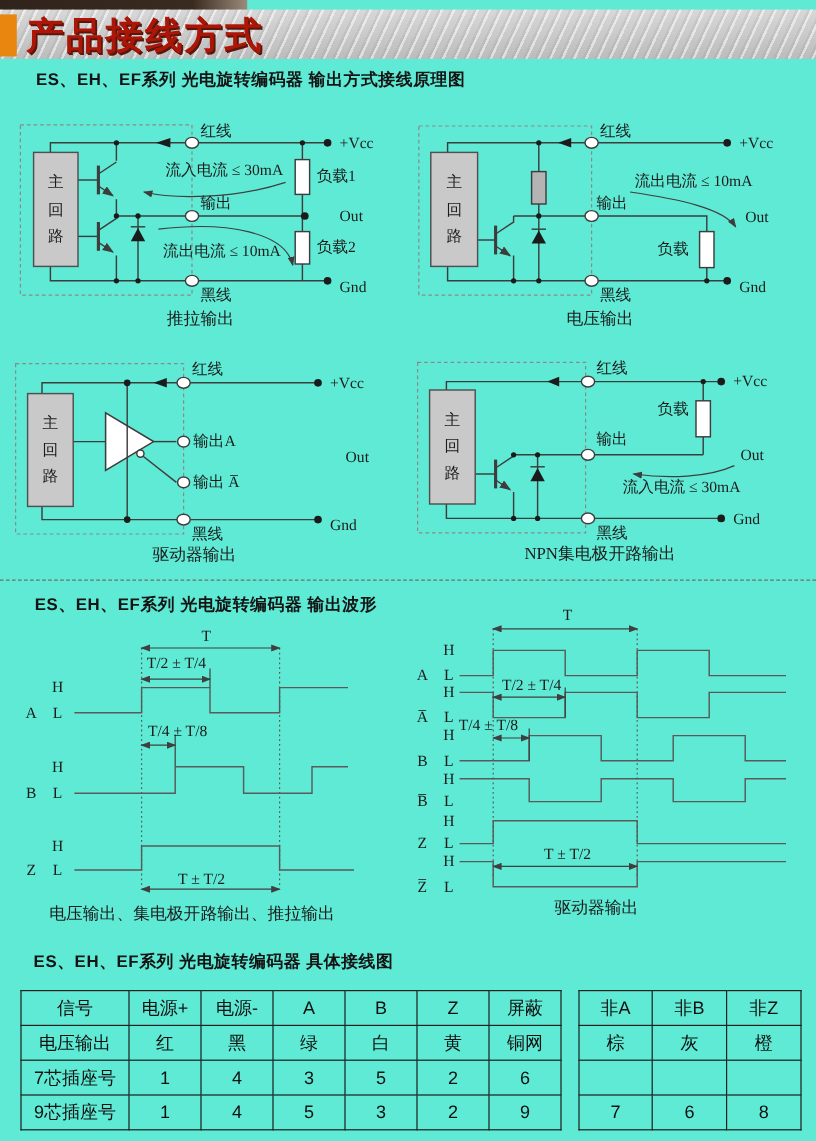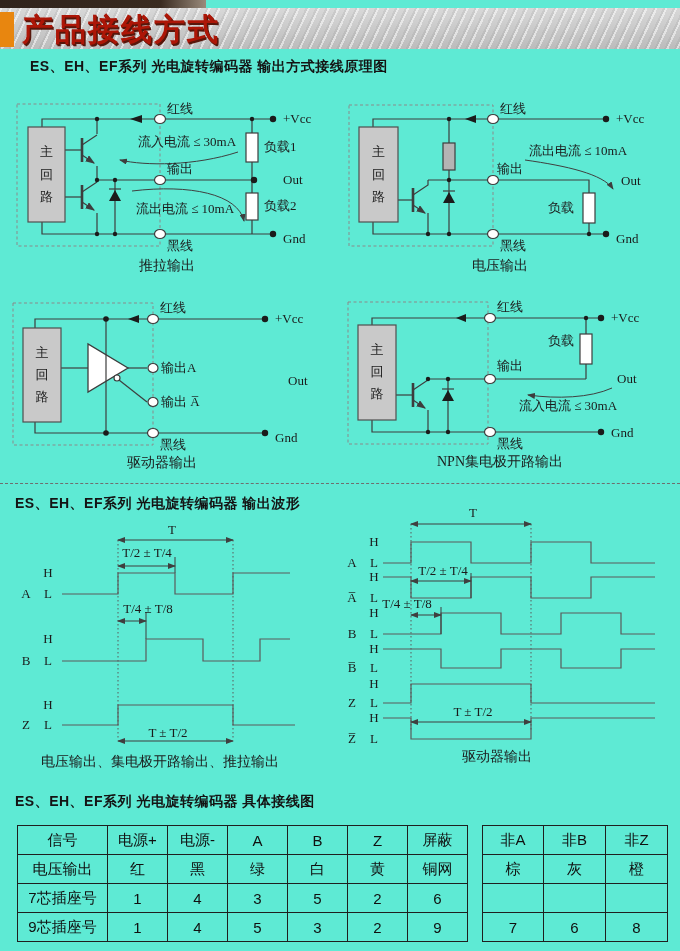--- a/index.html
+++ b/index.html
@@ -246,21 +246,21 @@
     <text x="152" y="163">黑线</text>
     <text class="en" x="266" y="37">+Vcc</text>
     <text class="en" x="272" y="98">Out</text>
     <text class="en" x="266" y="152">Gnd</text>
     <text class="mid" x="216" y="60">负载</text>
     <text class="mid" x="223" y="125">流入电流 ≤ 30mA</text>
     <text class="mid cap" x="155" y="181">NPN集电极开路输出</text>
   </svg>
 
   <div class="divider"></div>
-  <div class="sec-title" style="left:15px;top:495px;">ES、EH、EF系列 光电旋转编码器 输出波形</div>
+  <div class="sec-title" style="left:29px;top:495px;">ES、EH、EF系列 光电旋转编码器 输出波形</div>
 
   <svg style="left:0px;top:510px;" width="335" height="265" viewBox="0 0 335 265">
     <defs>
       <marker id="wla" viewBox="0 0 8 6" markerWidth="8" markerHeight="6" refX="7" refY="3" orient="auto-start-reverse">
           <path d="M0,0L8,3L0,6Z" fill="#3f3f3f"></path>
         </marker>
     </defs>
     <g>
       <path class="dotted" d="M118,30 V230"></path>
         <path class="dotted" d="M233,30 V230"></path>
@@ -330,21 +330,21 @@
     <text class="mid en" x="39" y="172">L</text>
     <text class="mid en" x="17" y="207">Z</text>
     <text class="mid en" x="39" y="188">H</text>
     <text class="mid en" x="39" y="207">L</text>
     <text class="mid en" x="17" y="243">Z̅</text>
     <text class="mid en" x="39" y="222">H</text>
     <text class="mid en" x="39" y="243">L</text>
     <text class="mid cap" x="162" y="261">驱动器输出</text>
   </svg>
 
-  <div class="sec-title" style="left:15px;top:793px;">ES、EH、EF系列 光电旋转编码器 具体接线图</div>
+  <div class="sec-title" style="left:28px;top:793px;">ES、EH、EF系列 光电旋转编码器 具体接线图</div>
 
   <table style="left:17px;top:825px;width:450px;">
     <colgroup>
         <col style="width:90px">
         <col style="width:60px">
         <col style="width:60px">
         <col style="width:60px">
         <col style="width:60px">
         <col style="width:60px">
         <col style="width:60px">

